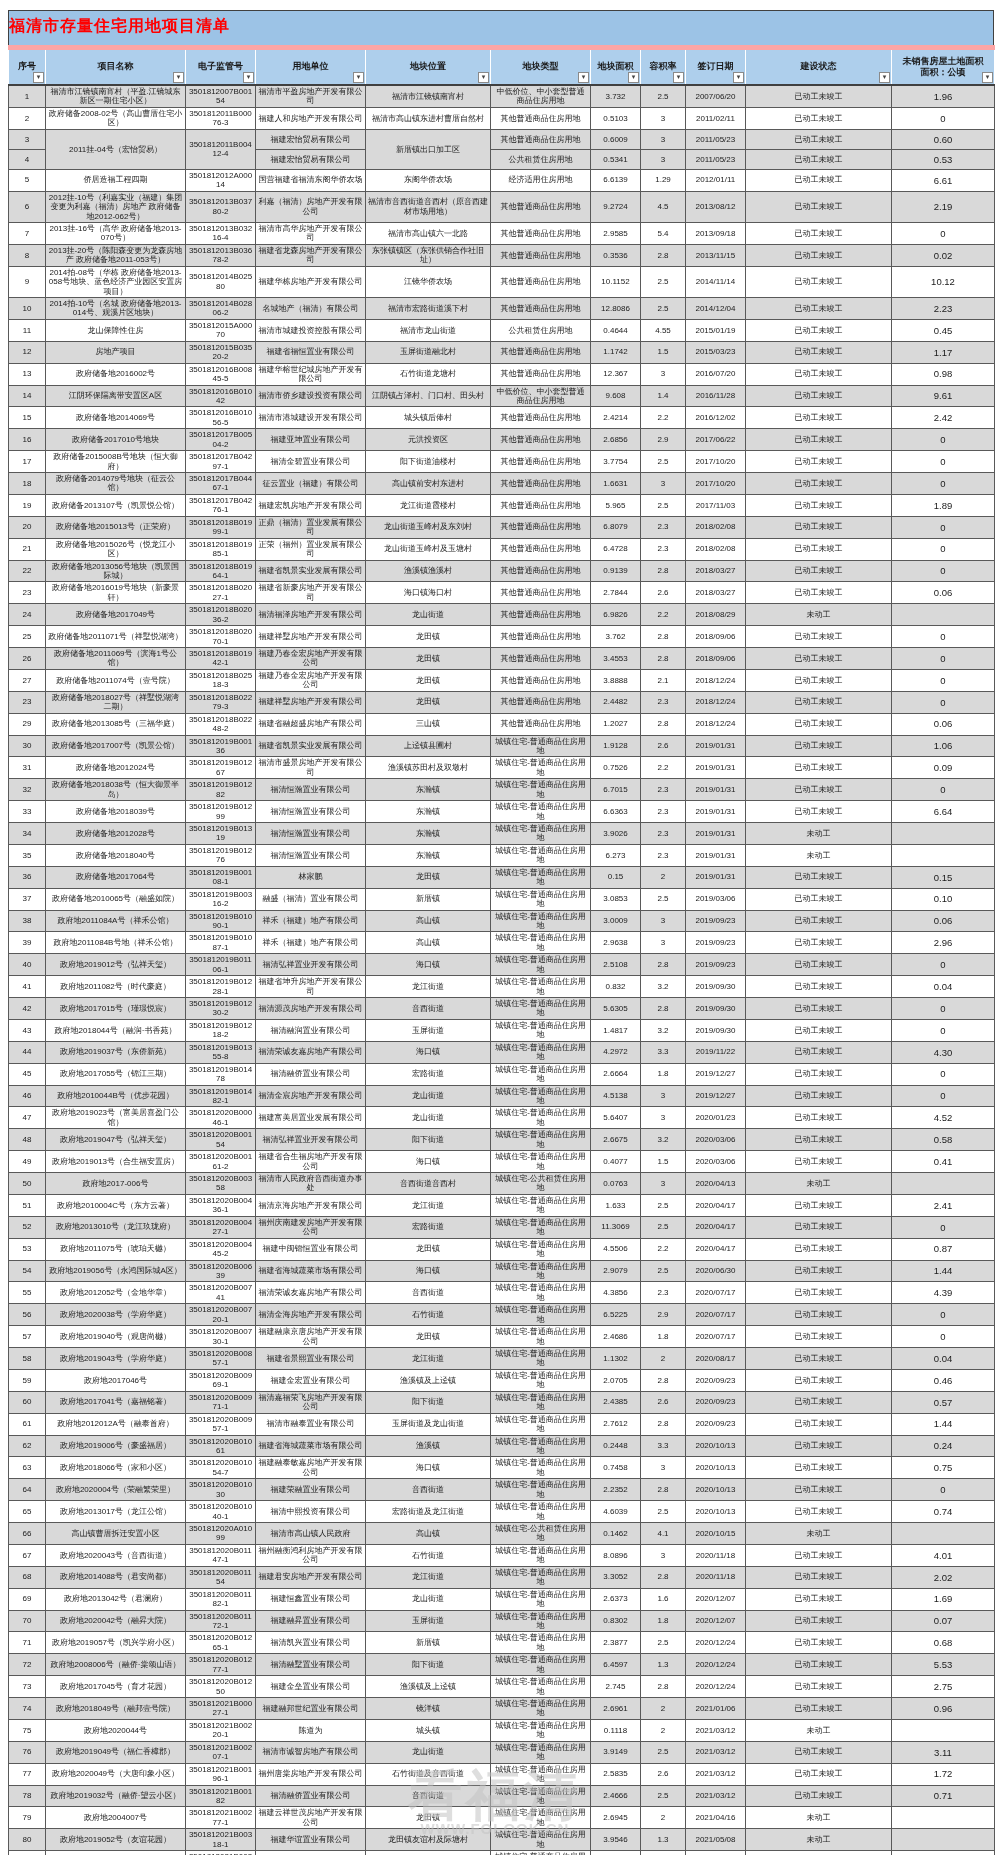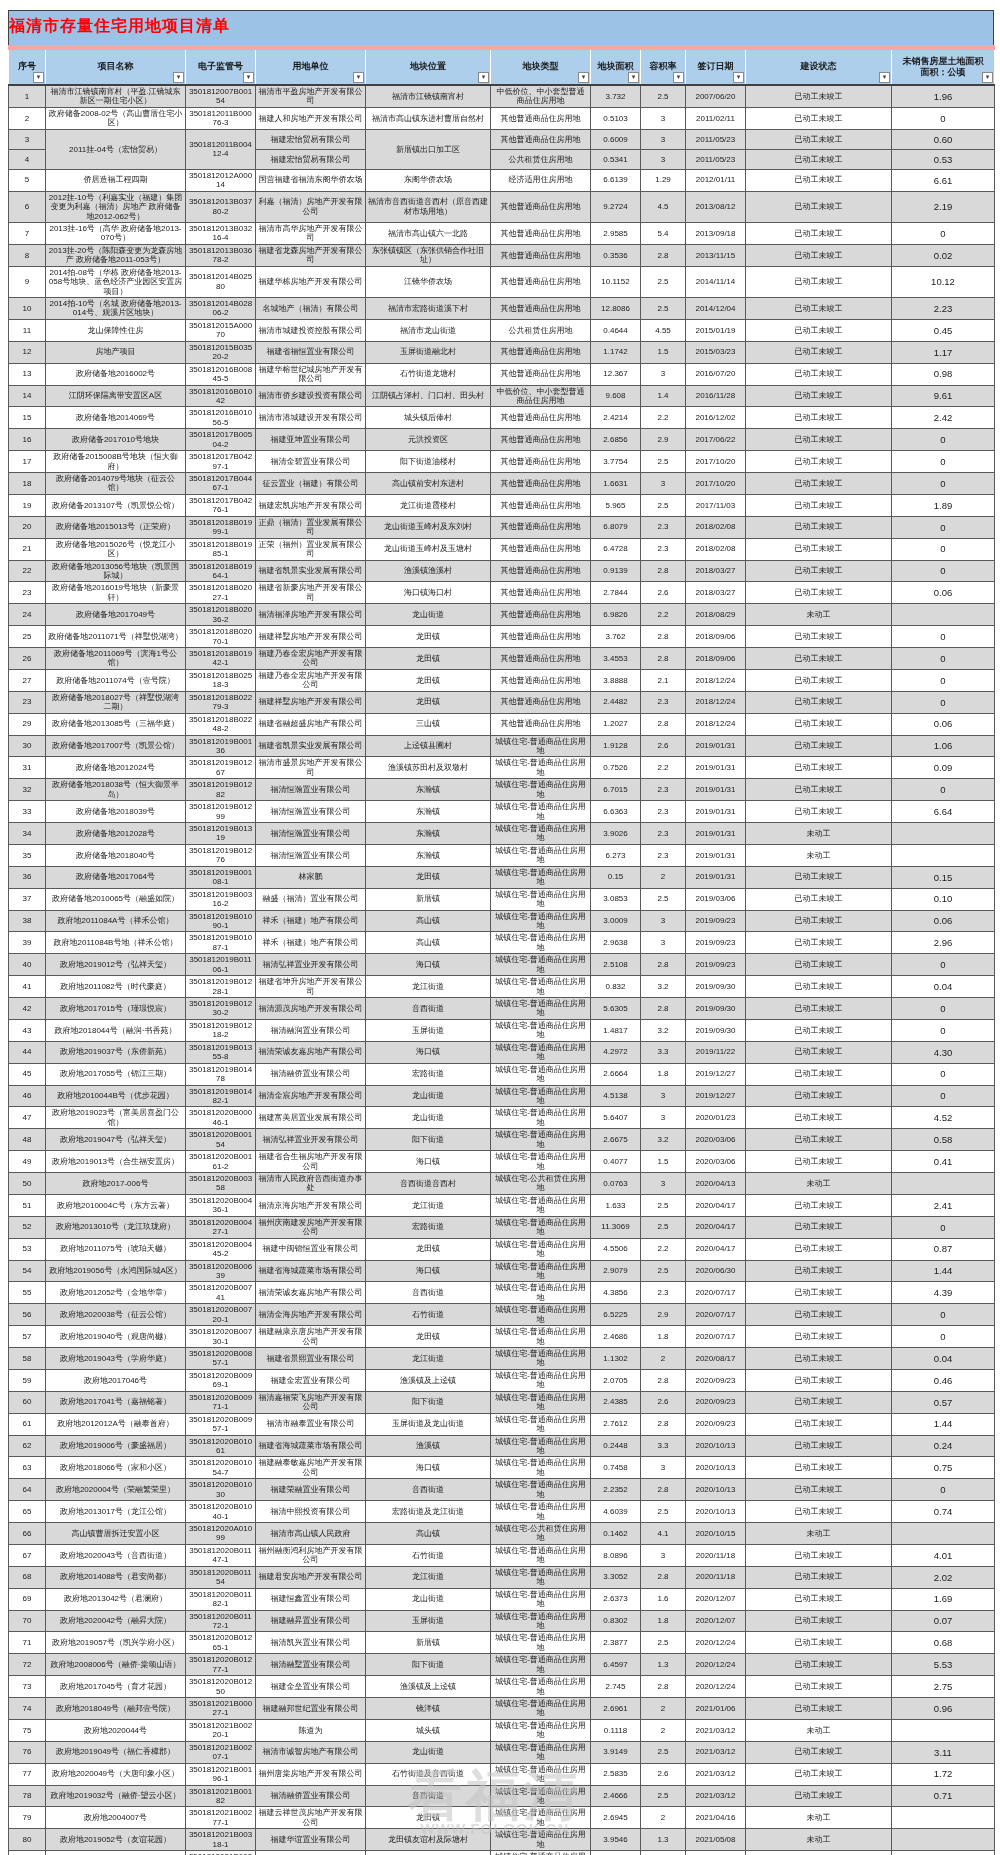--- a/index.html
+++ b/index.html
@@ -772,21 +772,21 @@
           <td>音西街道</td>
           <td>城镇住宅-普通商品住房用地</td>
           <td class="num">4.3856</td>
           <td class="num">2.3</td>
           <td class="num">2020/07/17</td>
           <td>已动工未竣工</td>
           <td class="unsold">4.39</td>
         </tr>
         <tr class="shaded">
           <td>56</td>
-          <td>政府地2020038号（征云公馆）</td>
+          <td>政府地2020038号（学府华庭）</td>
           <td>3501812020B00720-1</td>
           <td>福清金海房地产开发有限公司</td>
           <td>石竹街道</td>
           <td>城镇住宅-普通商品住房用地</td>
           <td class="num">6.5225</td>
           <td class="num">2.9</td>
           <td class="num">2020/07/17</td>
           <td>已动工未竣工</td>
           <td class="unsold">0</td>
         </tr>

